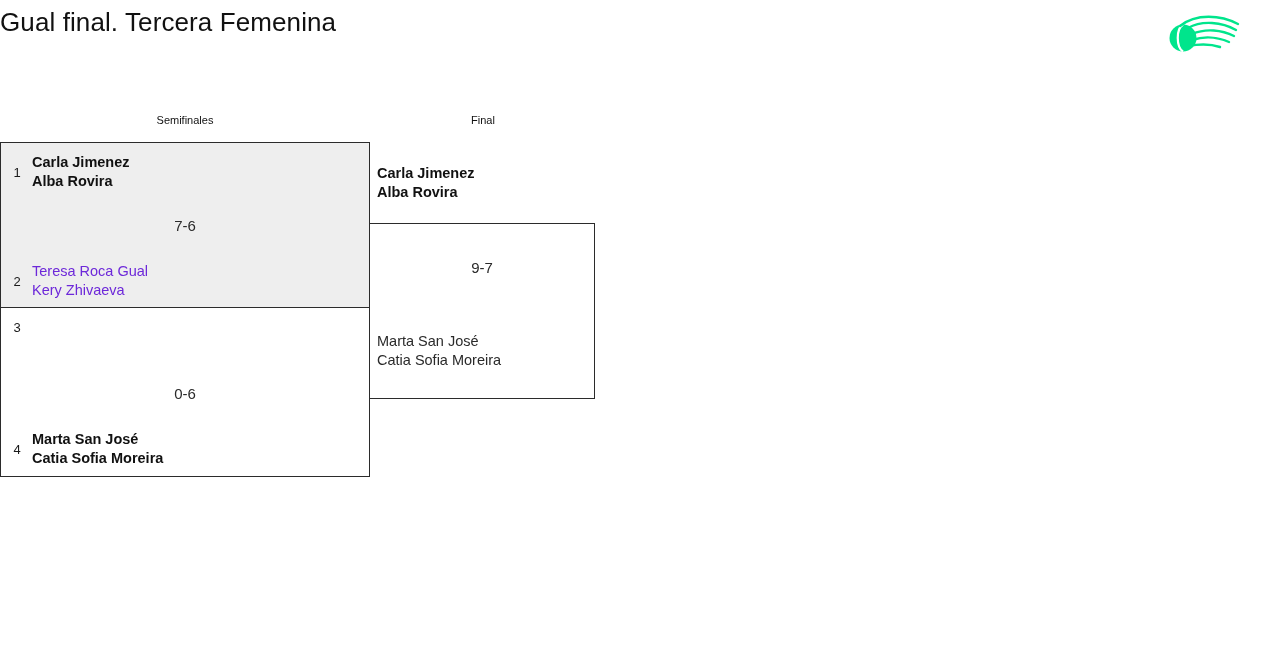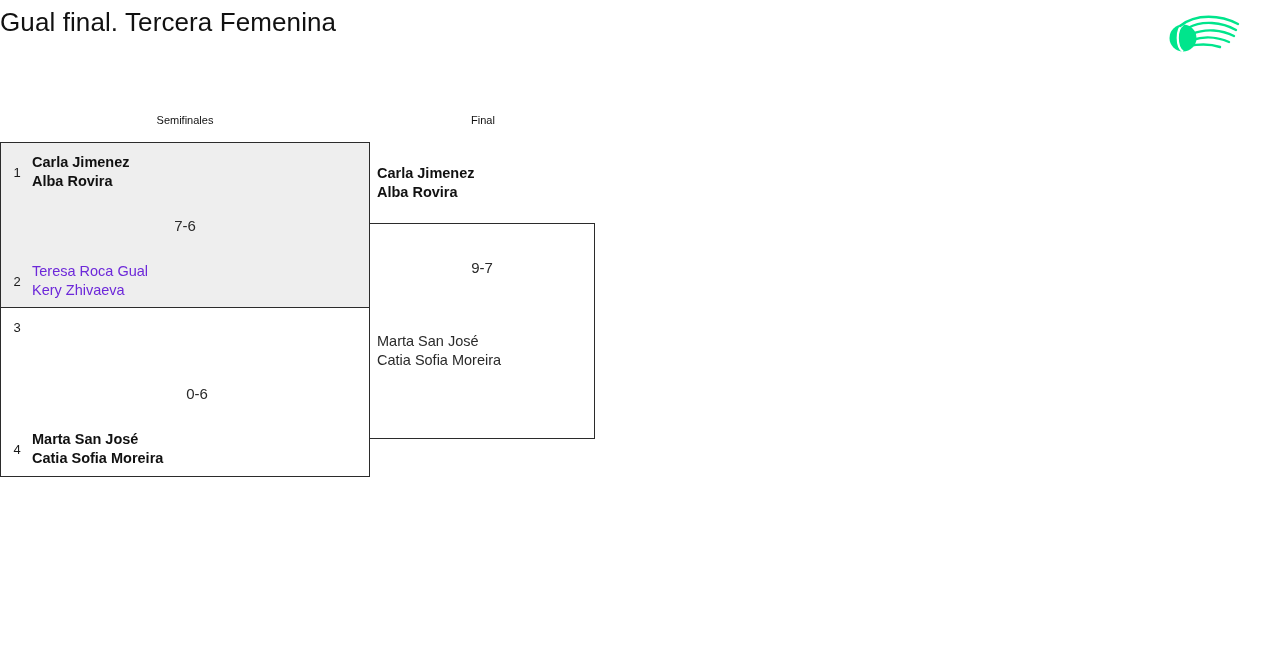--- a/index.html
+++ b/index.html
@@ -95,21 +95,21 @@
     left: 0px;
     top: 307px;
     width: 370px;
     height: 170px;
     background: #ffffff;
   }
   .match-box.final-box {
     left: 369px;
     top: 223px;
     width: 226px;
-    height: 216px;
+    height: 176px;
     background: #ffffff;
   }
 
   
   .team {
     position: absolute;
     display: flex;
     align-items: center;
     gap: 8px;
     white-space: nowrap;
@@ -142,21 +142,21 @@
   .sf2 .team.bottom { left: 9px;  top: 122px; }
 
   .score {
     position: absolute;
     font-size: 15px;
     color: #2a2a2a;
     text-align: center;
     white-space: nowrap;
   }
   .sf1 .score { left: 0; top: 74px; width: 368px; }
-  .sf2 .score { left: 0; top: 77px; width: 368px; margin-left: 12px; }
+  .sf2 .score { left: 0; top: 77px; width: 368px; }
   .final-box .score { left: 0; top: 35px; width: 224px; font-size: 15px; }
 
   
   .final-winner {
     position: absolute;
     left: 377px;
     top: 164px;
     font-size: 14.5px;
     line-height: 19px;
     font-weight: 700;

